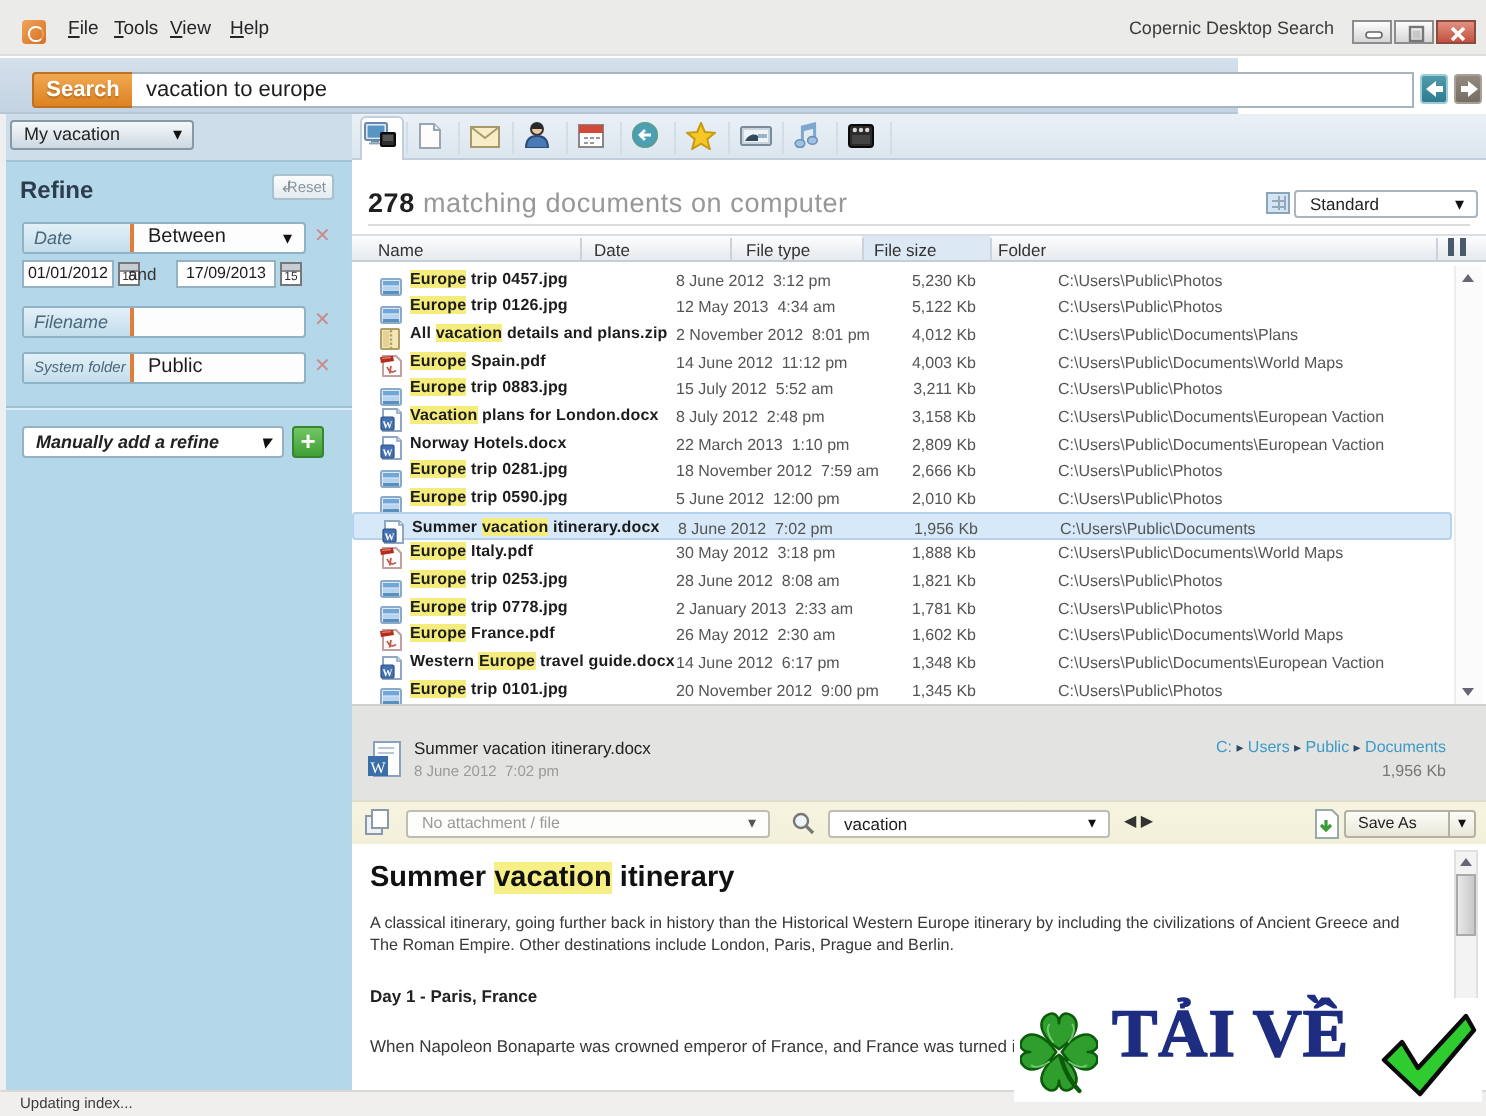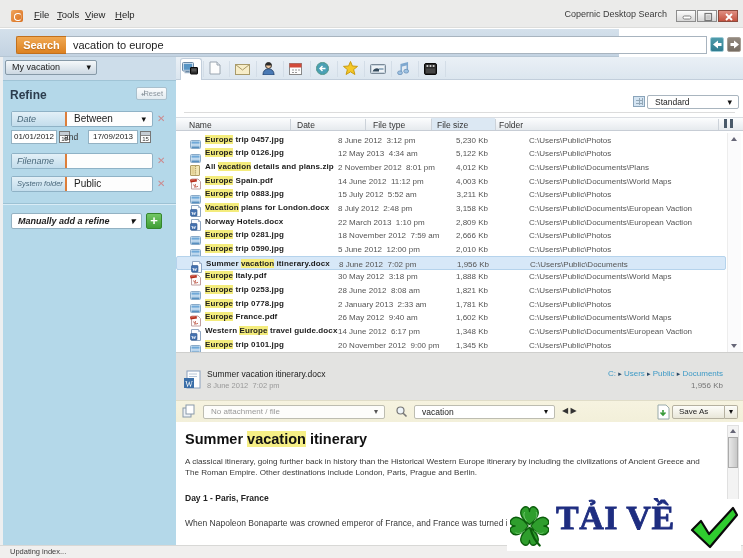--- a/index.html
+++ b/index.html
@@ -264,20 +264,21 @@
           <circle cx="3.4" cy="3" r="1.1" fill="#d8d8d8"></circle>
           <circle cx="6.5" cy="3" r="1.1" fill="#d8d8d8"></circle>
           <circle cx="9.6" cy="3" r="1.1" fill="#d8d8d8"></circle>
           <rect x="2" y="5.5" width="9" height="4.5" fill="#444"></rect>
         </svg></div>
       <div class="abs tabdiv" style="left:417.7px;top:61px"></div>
       <div class="abs tabdiv" style="left:444.6px;top:61px"></div>
     </div>
 
   <div class="abs" id="contentbg"></div>
+  <div class="abs" id="heading"><b>278</b> matching documents on computer</div>
   <div class="abs" style="left:184px; top:112px; width:551px; height:1px; background:#dcdcdc;"></div>
   <div class="abs" id="gridic"></div>
   <div class="abs" id="stdcombo">Standard</div>
 
   <div class="abs" id="thead">
     <div id="fsizehl"></div>
     <div class="thlabel" style="left:13px">Name</div>
     <div class="thlabel" style="left:121px">Date</div>
     <div class="thlabel" style="left:197px">File type</div>
     <div class="thlabel" style="left:261px">File size</div>
@@ -447,21 +448,21 @@
         <span class="tfold">C:\Users\Public\Photos</span>
       </div>
       <div class="abs trow" style="top:310.8px">
         <span class="tico"><svg width="11" height="12" viewBox="0 0 11 12">
             <path d="M1.5 1 h6.5 l2.5 2.5 v7.5 h-9 z" fill="#fdfbfb" stroke="#c0a0a0"></path>
             <path d="M0 1.5 L6.5 1 L7 3.5 L0.5 4.5 Z" fill="#b52a18"></path>
             <path d="M1 2.2 l4.5 -0.4" stroke="#e08a7a" stroke-width="0.7"></path>
             <path d="M3.5 6.5 C 4.5 9 6.5 9.5 8 8.2 M5.5 6 L4.8 9.8" stroke="#c05a4a" stroke-width="0.9" fill="none"></path>
           </svg></span>
         <span class="tname"><em>Europe</em> France.pdf</span>
-        <span class="tdate">26 May 2012  9:40 am</span>
+        <span class="tdate">26 May 2012  2:30 am</span>
         <span class="tsize">1,602 Kb</span>
         <span class="tfold">C:\Users\Public\Documents\World Maps</span>
       </div>
       <div class="abs trow" style="top:324.5px">
         <span class="tico"><svg width="11" height="12" viewBox="0 0 11 12">
             <path d="M1.5 0.5 h7 l2 2 v9 h-9 z" fill="#fcfdfe" stroke="#90a6c2"></path>
             <path d="M8.5 0.5 v2 h2" fill="#dde6f0" stroke="#90a6c2" stroke-width="0.8"></path>
             <rect x="0.5" y="4.5" width="6.5" height="6.5" rx="0.8" fill="#4472b0" stroke="#2a5088" stroke-width="0.6"></rect>
             <text x="3.8" y="10" font-size="5" fill="#fff" text-anchor="middle" font-family="Liberation Serif" font-weight="bold">W</text>
           </svg></span>

